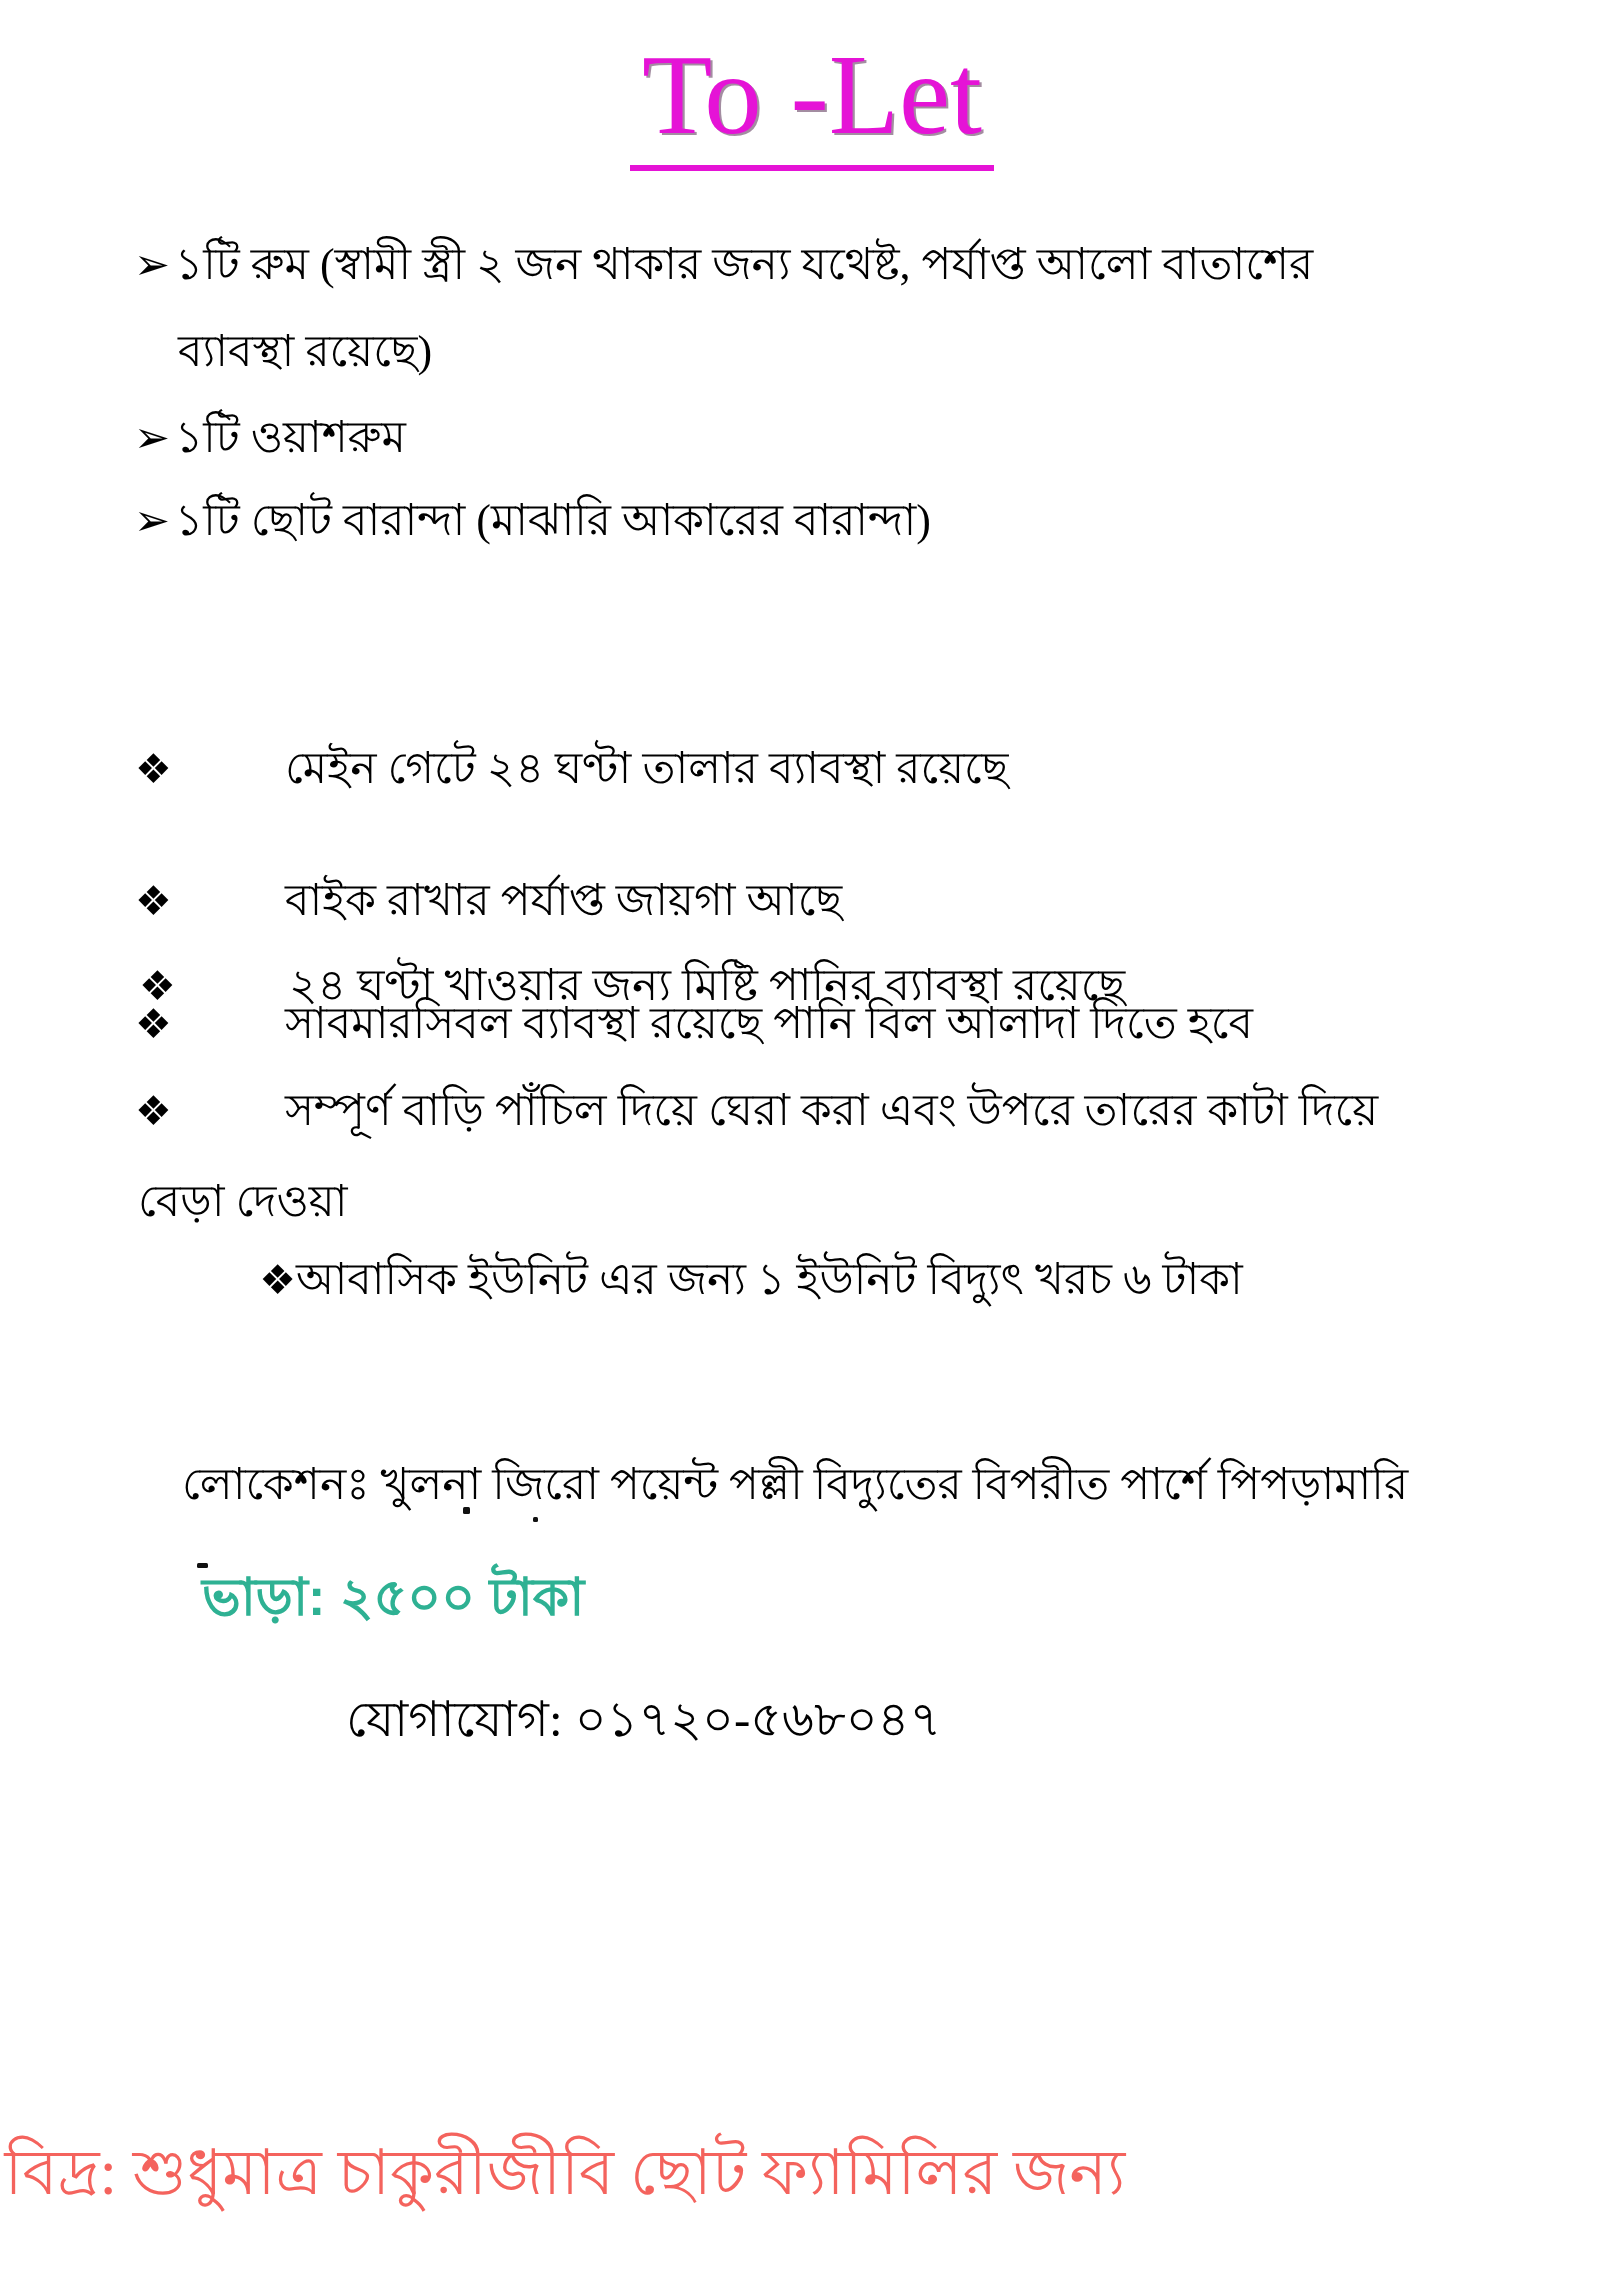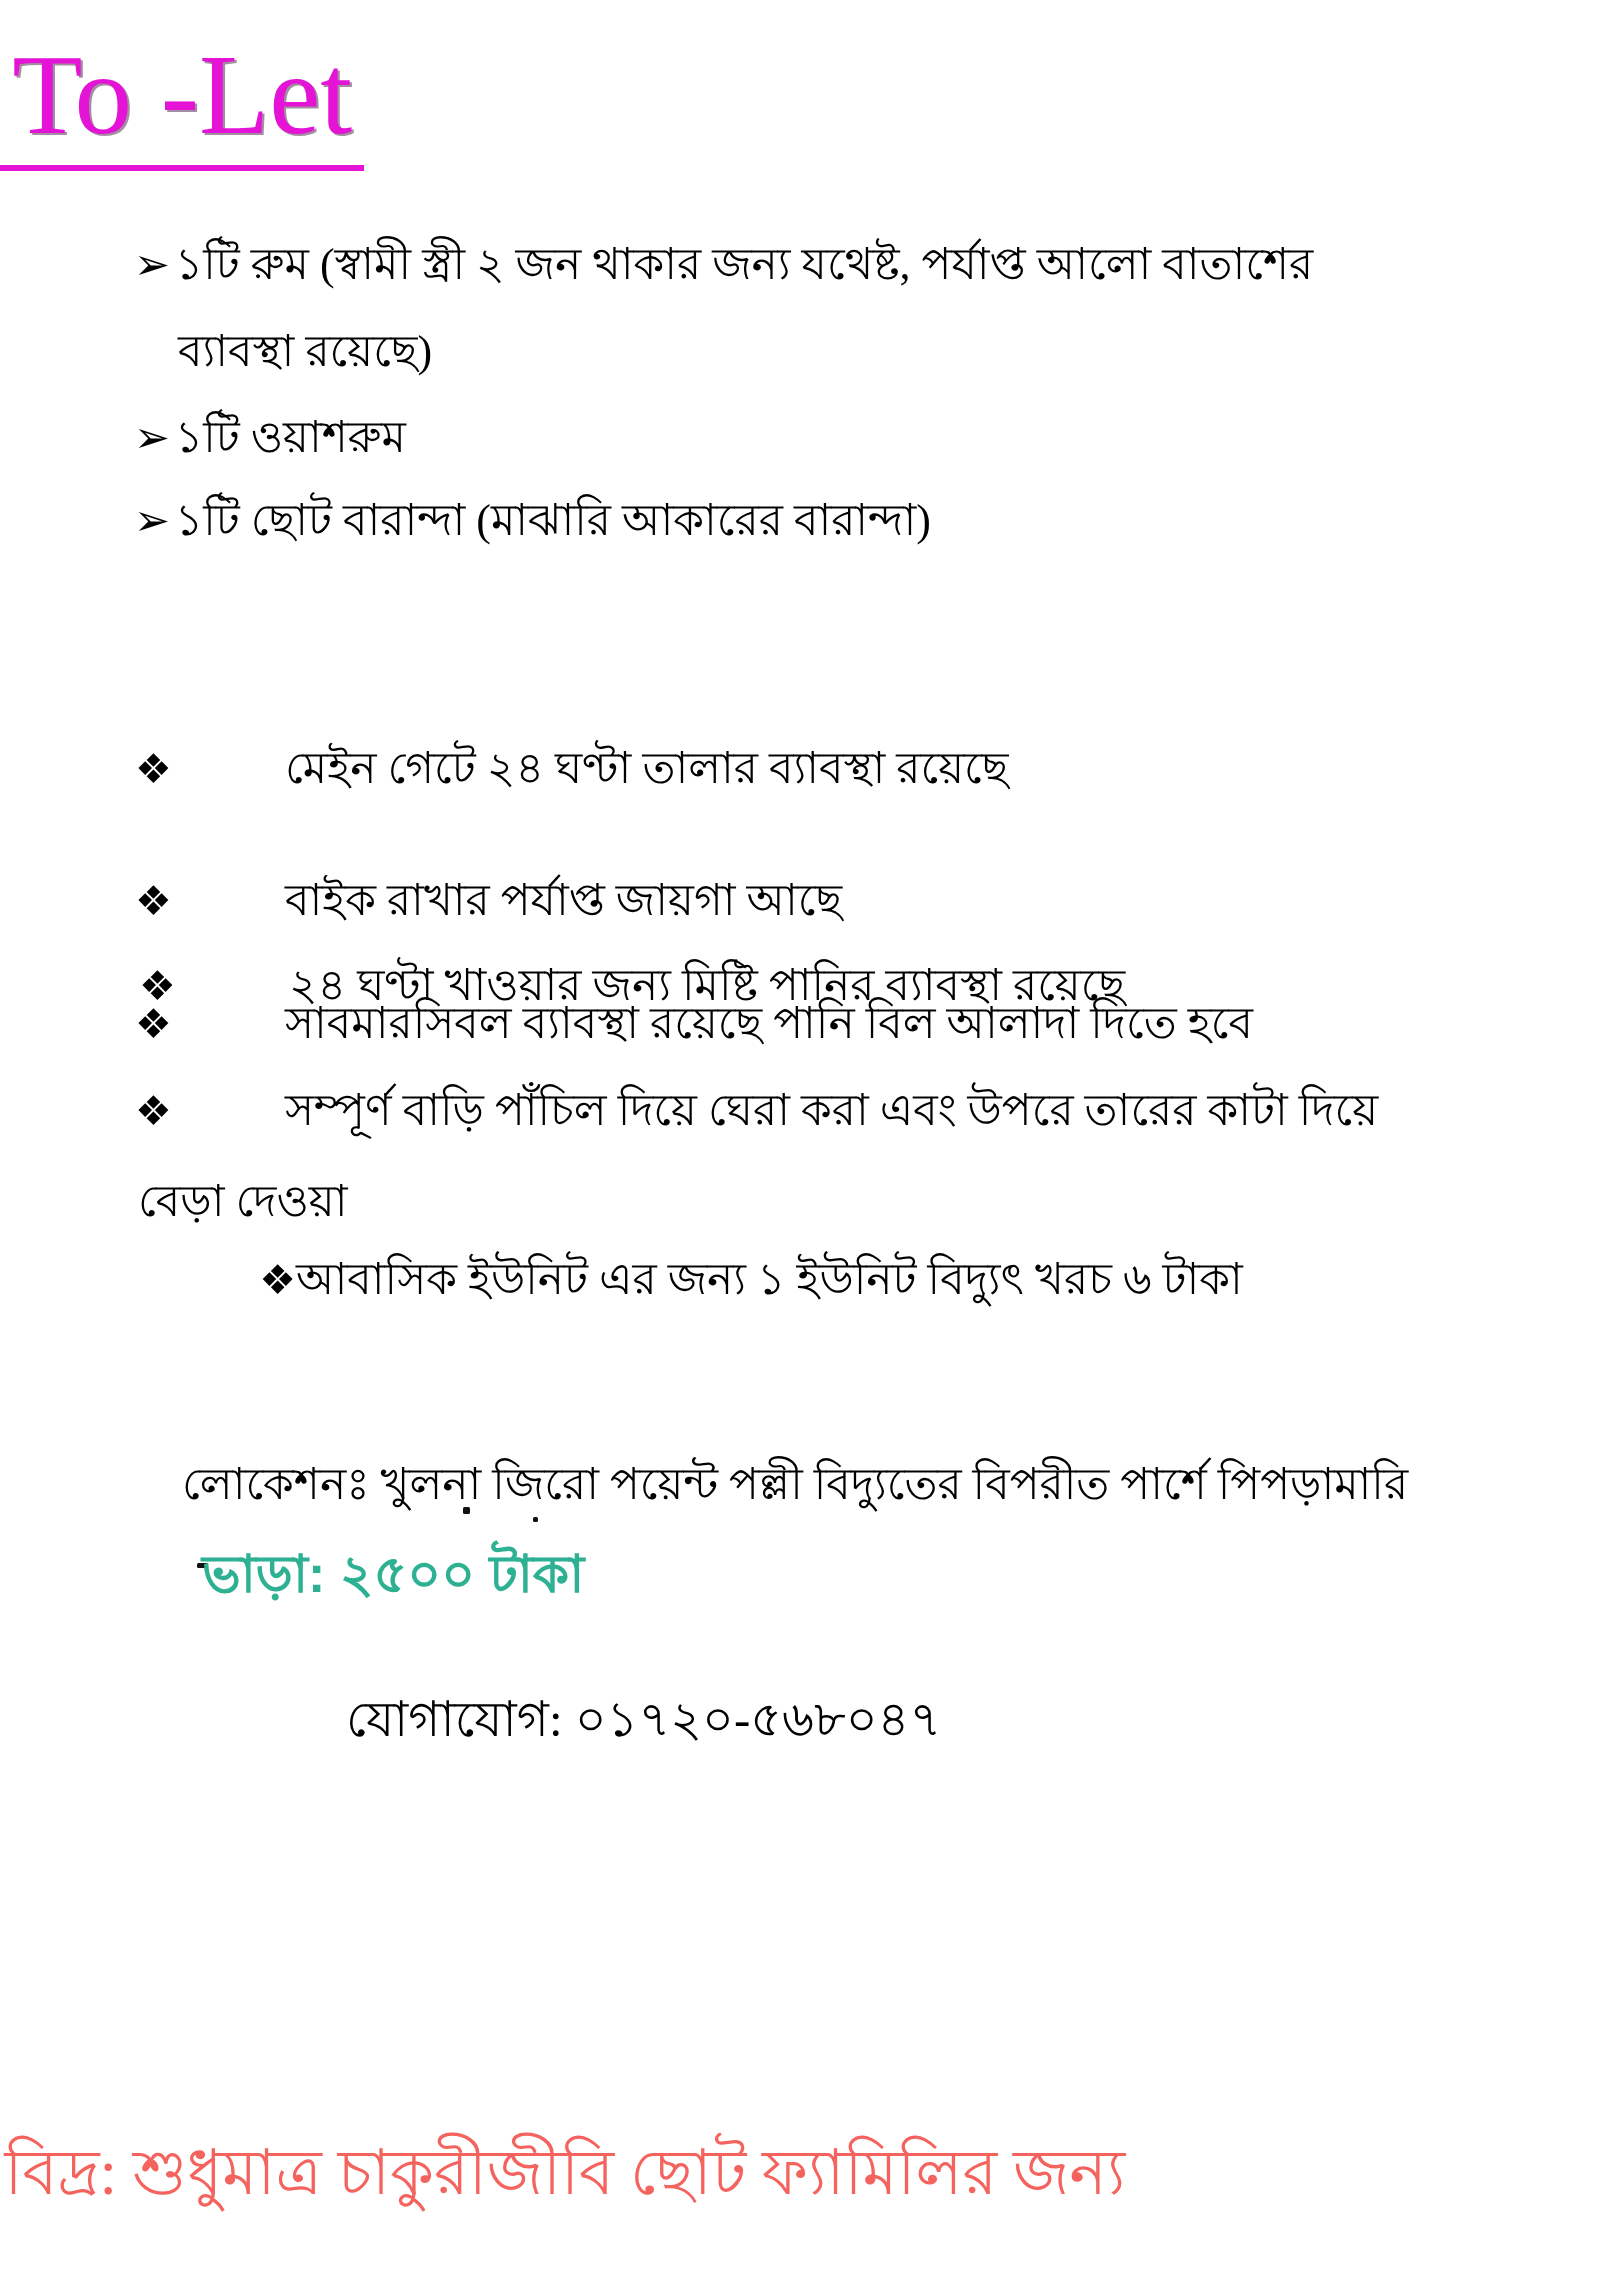--- a/index.html
+++ b/index.html
@@ -10,20 +10,21 @@
     background: #ffffff;
     overflow: hidden;
     font-family: "Liberation Serif", "DejaVu Serif", serif;
     color: #000000;
   }
   .title-wrap {
     position: absolute;
     top: 32px;
     left: 0;
     width: 100%;
+    text-align: center;
   }
   .title {
     display: inline-block;
     margin: 0;
     font-family: "Liberation Serif", "DejaVu Serif", serif;
     font-size: 115px;
     font-weight: 400;
     line-height: 1.1;
     color: #e513d6;
     text-shadow: 2.3px 2.3px 0 rgba(50, 2, 46, 0.45);
@@ -47,20 +48,21 @@
     width: 150px;
     font-family: "DejaVu Sans", sans-serif;
     font-size: 41px;
   }
   .location-line { font-size: 44px; margin-top: 40px; }
   .rent-line {
     font-family: "Liberation Sans", "DejaVu Sans", sans-serif;
     font-size: 52px;
     font-weight: 700;
     color: #2eb193;
+    margin-top: 23px;
   }
   .contact-line { font-size: 49px; }
   .note-line {
     font-size: 63px;
     color: #f4635d;
   }
   .stray-dot {
     position: absolute;
     background: #111111;
     border-radius: 1.5px;

